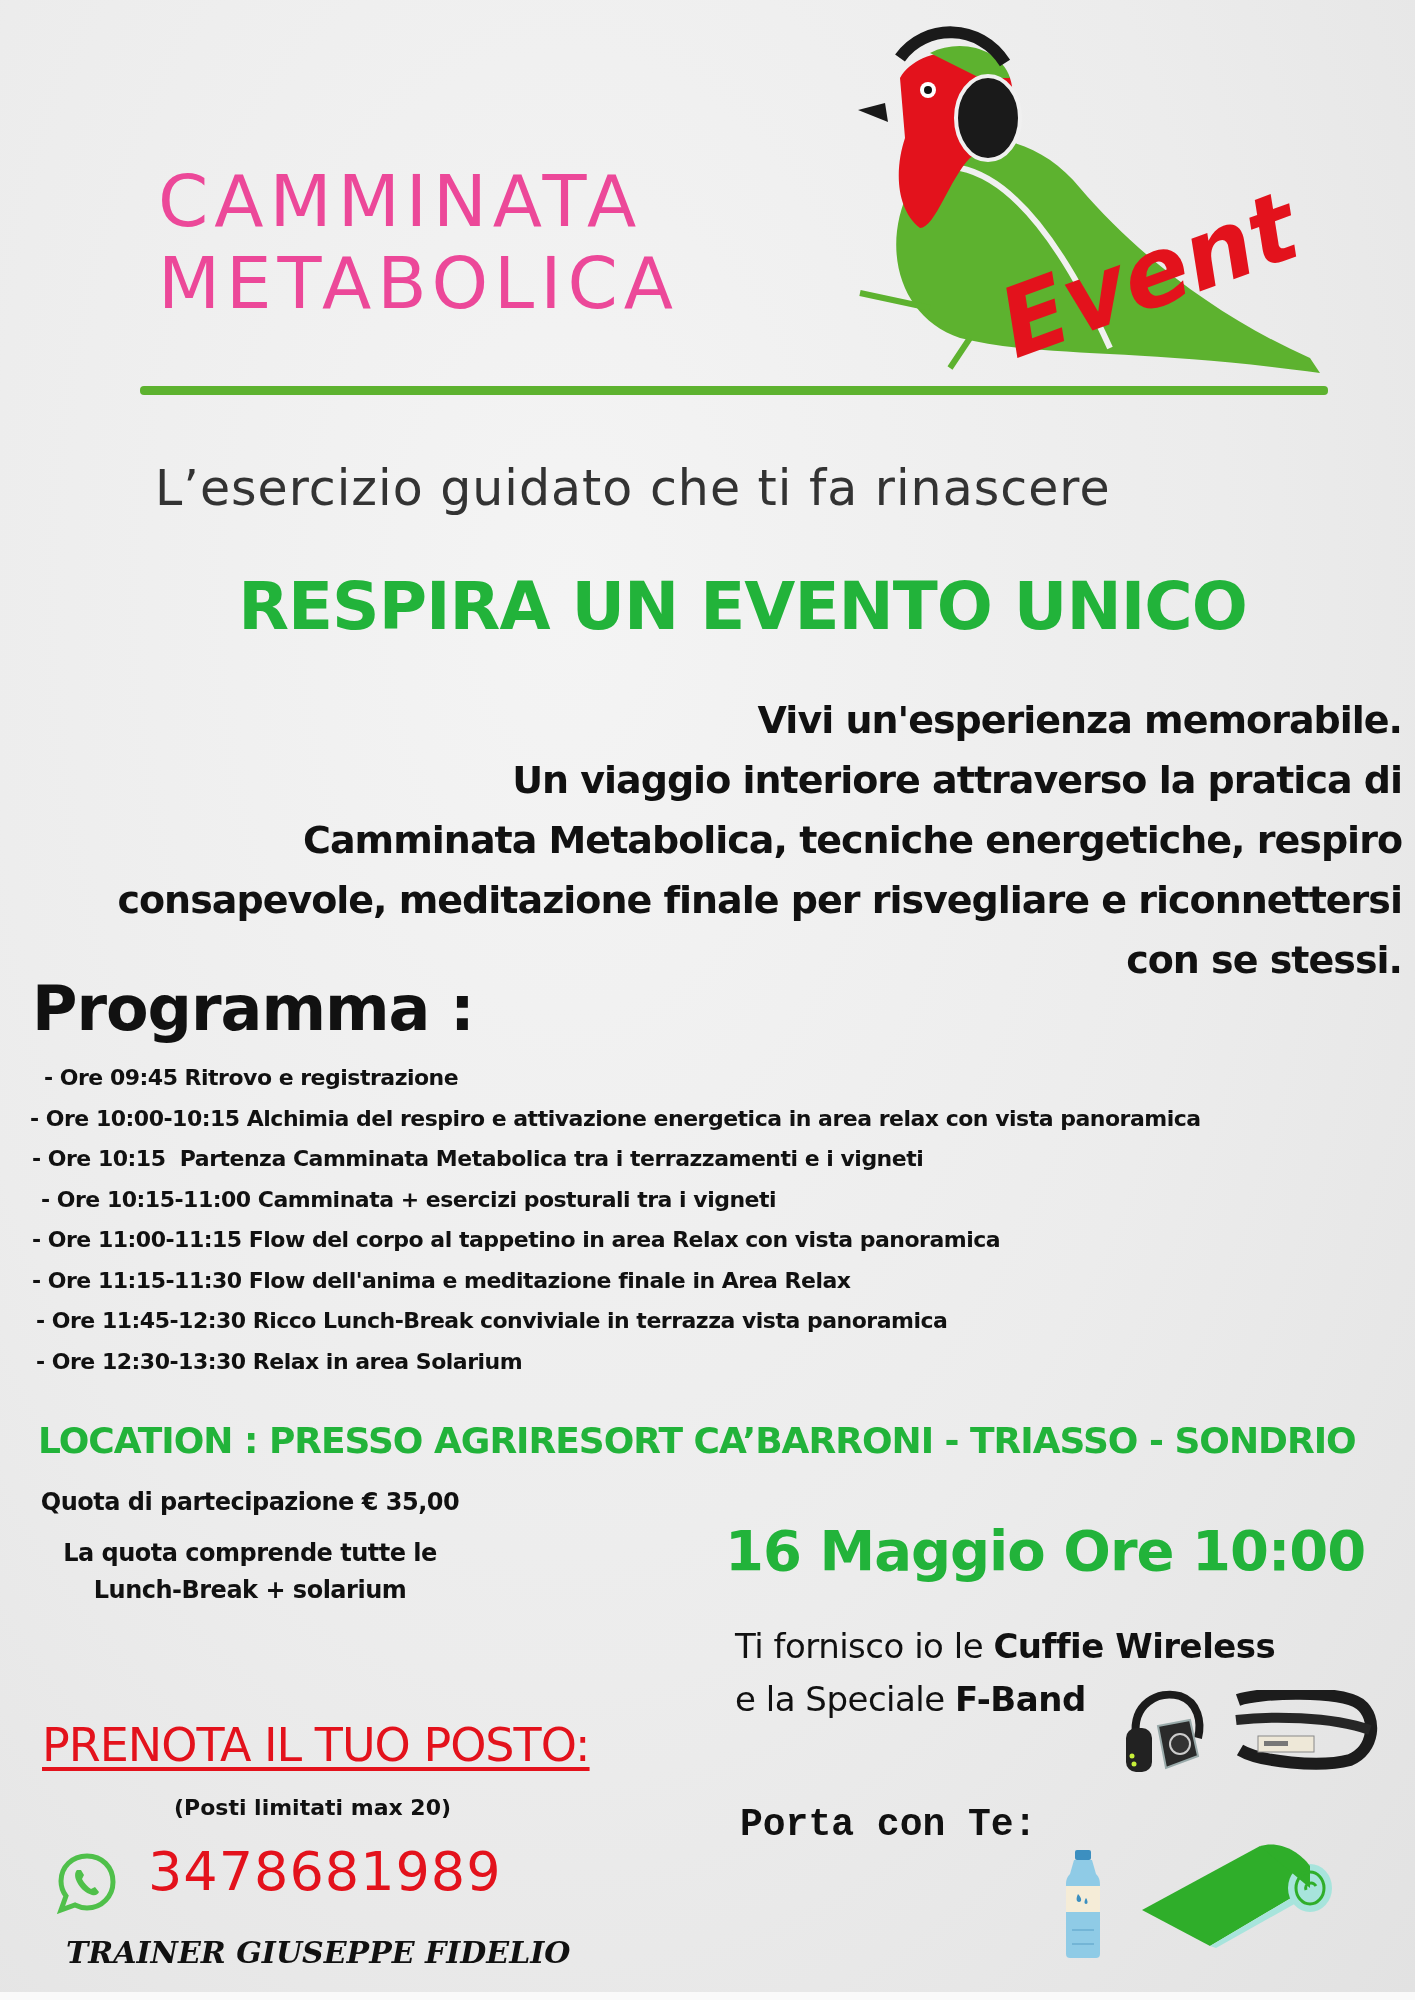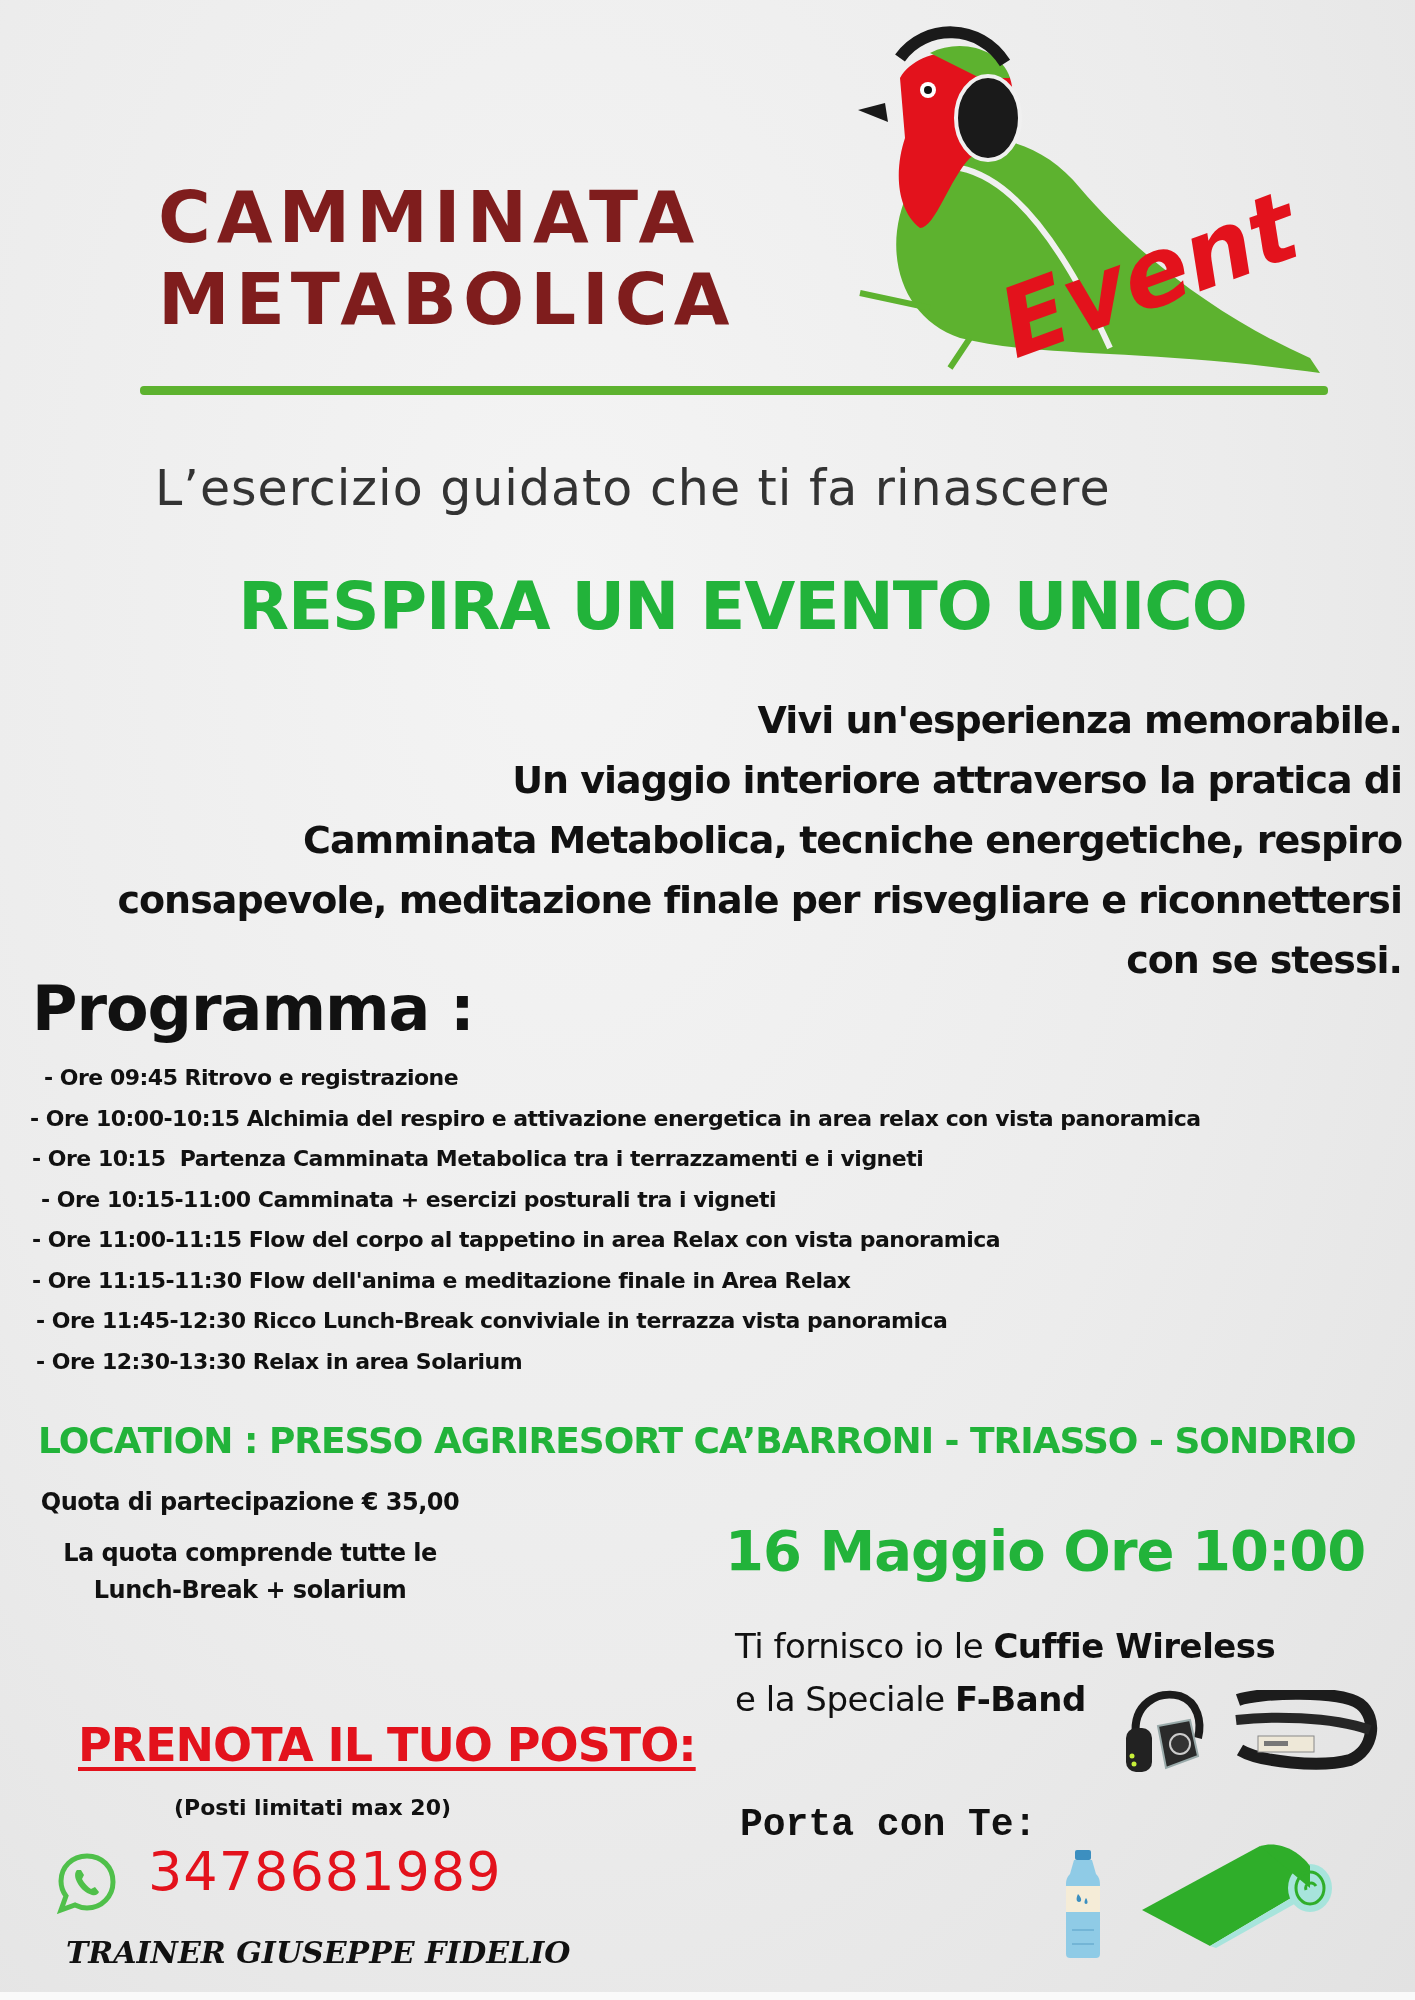--- a/index.html
+++ b/index.html
@@ -10,21 +10,21 @@
       color: #111;
       position: relative;
     }
     .abs { position: absolute; }
 
     
     .logo-title {
       left: 158px; top: 160px;
       font-family: "DejaVu Sans", sans-serif;
       font-size: 72px; line-height: 82px; letter-spacing: 6px;
-      color: #7f1d1d; font-weight: bold; margin-top: 16px;
+      color: #ec4899; font-weight: normal;
     }
     .logo-line { left: 140px; top: 386px; width: 1188px; height: 9px; background: #5db22f; border-radius: 4px; }
     .bird { left: 840px; top: 18px; width: 500px; height: 380px; }
     .event-word {
       left: 985px; top: 275px;
       font-family: "DejaVu Sans", sans-serif; font-weight: bold;
       font-size: 96px; color: #e3121c; transform: rotate(-20deg);
       transform-origin: left top; font-style: italic;
     }
     .tagline {
@@ -82,23 +82,23 @@
       font-family: "DejaVu Sans", sans-serif; font-size: 34px; line-height: 53px; color: #111;
       letter-spacing: -0.5px; white-space: nowrap;
     }
     .provide b { font-weight: bold; }
 
     .headphones { left: 1118px; top: 1686px; width: 88px; height: 92px; }
     .fband { left: 1230px; top: 1690px; width: 150px; height: 80px; }
 
     .book {
       left: 42px; top: 1718px;
-      font-family: "DejaVu Sans", sans-serif; font-weight: bold;
+      font-family: "DejaVu Sans", sans-serif; font-weight: normal;
       font-size: 46px; color: #e3121c; letter-spacing: -1px;
-      text-decoration: underline; text-decoration-thickness: 4px; text-underline-offset: 6px; white-space: nowrap; margin-left: 36px;
+      text-decoration: underline; text-decoration-thickness: 4px; text-underline-offset: 6px; white-space: nowrap;
     }
     .limit {
       left: 174px; top: 1795px;
       font-family: "DejaVu Sans", sans-serif; font-weight: bold; font-size: 22px; color: #111;
     }
     .wa { left: 55px; top: 1850px; width: 64px; height: 64px; }
     .phone {
       left: 148px; top: 1840px;
       font-family: "DejaVu Sans", sans-serif; font-size: 54px; color: #e3121c; letter-spacing: 1px;
     }

